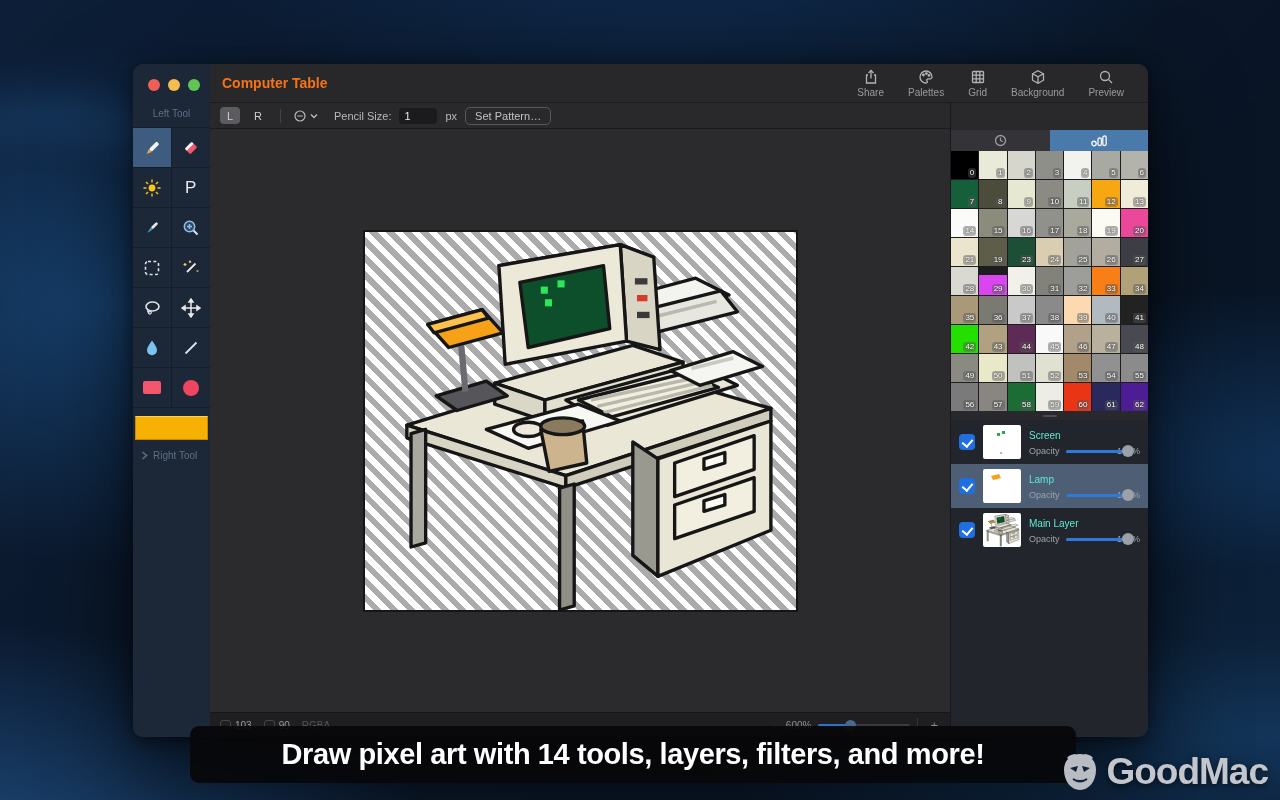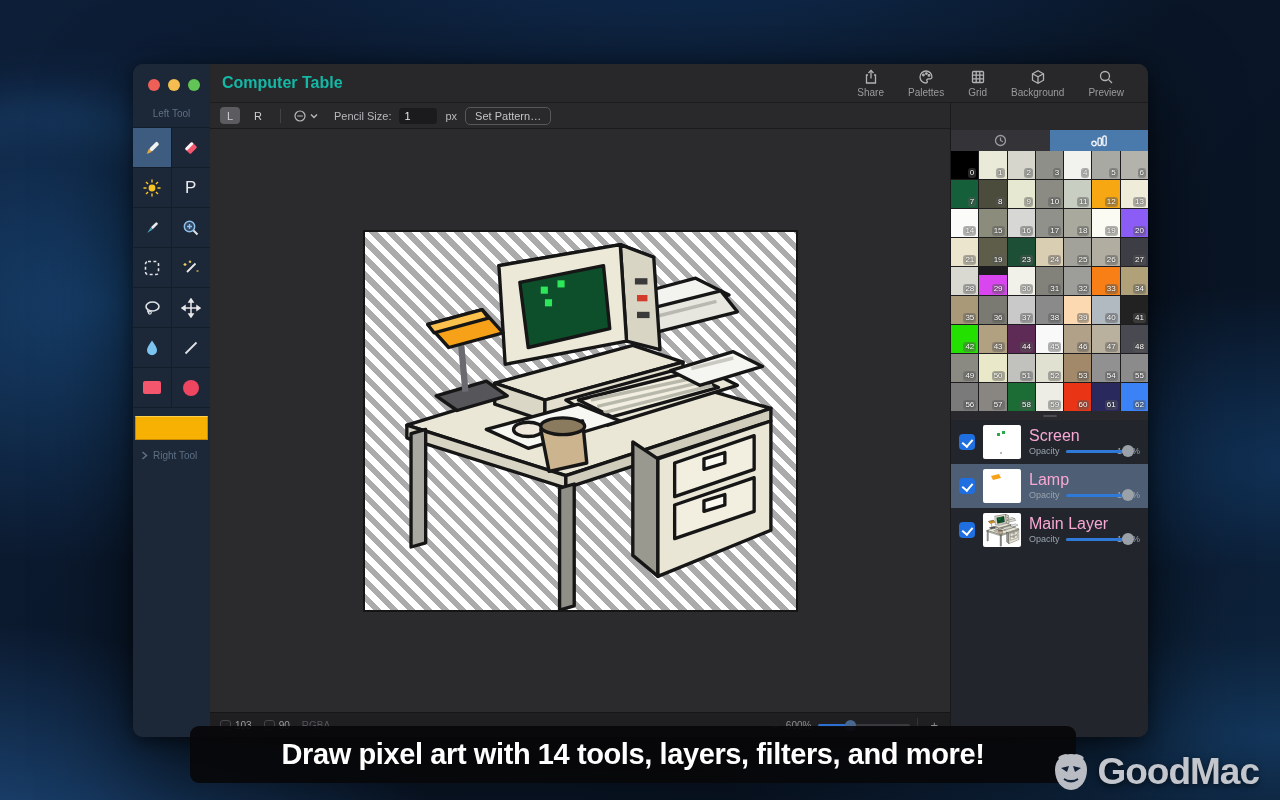--- a/index.html
+++ b/index.html
@@ -35,21 +35,21 @@
   .tool svg { display:block; }
   .tool .p-glyph { color:#e8eaee; font-size:17px; font-weight:400; }
   .shape-rect { width:18px; height:13px; background:#f4566e; border-radius:2px; }
   .shape-ellipse { width:16px; height:16px; background:#ee4560; border-radius:50%; }
   .active-color { margin:8px 2px 0; height:24px; background:#f6b103; border:1px solid #c98a00; border-top-color:#ffd04d; }
   .right-tool { display:flex; align-items:center; gap:5px; padding:10px 0 0 8px; color:#5e7085; font-size:10px; }
 
   
   .main { flex:1; display:flex; flex-direction:column; min-width:0; }
   .titlebar { height:39px; background:#28282a; border-bottom:1px solid #1c1c1e; display:flex; align-items:center; flex:none; }
-  .win-title { color:#14b8a6; font-size:16px; font-weight:700; padding-left:12px; flex:1; }
+  .win-title { color:#f97316; font-size:14px; font-weight:700; padding-left:12px; flex:1; }
   .tb-actions { display:flex; gap:24px; padding-right:24px; }
   .tb-item { display:flex; flex-direction:column; align-items:center; gap:2px; color:#9b9b9f; font-size:10px; cursor:pointer; }
   .tb-item svg { stroke:#b2b2b6; }
 
   .content { flex:1; display:flex; min-height:0; }
   .canvas-col { width:740px; display:flex; flex-direction:column; flex:none; }
 
   
   .options { height:26px; background:#29292b; border-bottom:1px solid #1b1b1d; display:flex; align-items:center; gap:8px; padding:0 10px; font-size:11px; color:#b9b9bd; flex:none; }
   .lr-btn { width:20px; height:17px; display:flex; align-items:center; justify-content:center; border-radius:4px; font-size:11px; color:#cfcfd3; cursor:pointer; }
@@ -90,32 +90,32 @@
   .panel-handle::after { content:""; width:14px; height:2px; background:#4c4c50; border-radius:1px; }
 
   .layers { background:#22262c; flex:1; }
   .layer { display:flex; align-items:center; gap:8px; padding:0 8px; height:44px; cursor:pointer; }
   .layer.selected { background:#4d5e75; }
   .lcheck { width:16px; height:16px; border-radius:4px; background:#1f6fe0; position:relative; flex:none; cursor:pointer; }
   .lcheck::after { content:""; position:absolute; left:4.5px; top:2.5px; width:5px; height:8px; border:solid #fff; border-width:0 2px 2px 0; transform:rotate(40deg); }
   .lthumb { width:38px; height:34px; background:#fff; border-radius:2px; position:relative; overflow:hidden; flex:none; }
   .lthumb svg { width:100%; height:100%; display:block; }
   .linfo { flex:1; min-width:0; }
-  .lname { color:#f9a8d4; font-size:16px; line-height:15px; }
+  .lname { color:#5eead4; font-size:10px; line-height:15px; }
   .lop { display:flex; align-items:center; gap:6px; margin-top:3px; }
   .lop-label { font-size:9px; color:#9aa3ad; }
   .lop-track { position:relative; width:74px; height:3px; background:#3f464e; border-radius:2px; }
   .lop-fill { position:absolute; left:0; top:0; height:3px; width:62px; background:#2f7ad9; border-radius:2px; }
   .lop-thumb { position:absolute; left:56px; top:-4.5px; width:12px; height:12px; border-radius:50%; background:#9ba1a8; }
   .lop-val { font-size:9px; color:#9aa3ad; }
 
   
   .caption { position:absolute; left:190px; top:726px; width:886px; height:57px; background:rgba(8,8,10,.93); border-radius:9px; display:flex; align-items:center; justify-content:center; z-index:20; }
   .caption span { color:#fff; font-size:29px; font-weight:700; letter-spacing:-.4px; white-space:nowrap; }
-  .branding { position:absolute; right:21px; bottom:6px; display:flex; align-items:center; gap:4px; z-index:30; }
+  .branding { position:absolute; right:12px; bottom:6px; display:flex; align-items:center; gap:4px; z-index:30; }
   .branding .btext { color:#c3c7cd; font-size:37px; font-weight:700; letter-spacing:-1px; text-shadow:0 2px 6px rgba(0,0,0,.6); }
 </style>
 </head>
 <body>
 
 <svg width="0" height="0" style="position:absolute">
   <symbol id="artwork" viewBox="0 0 206 180" preserveAspectRatio="none">
     <g stroke="#161616" stroke-width="1.6" stroke-linejoin="round">
 
       <polygon points="20,92 118,62 194,84 96,116" fill="#eae7d7"></polygon>
@@ -471,21 +471,21 @@
             </div>
             <div class="swatch" style="background: rgb(145, 145, 139);">
               <span class="num">17</span>
             </div>
             <div class="swatch" style="background: rgb(169, 169, 157);">
               <span class="num">18</span>
             </div>
             <div class="swatch" style="background: rgb(251, 251, 243); text-align: center;">
               <span class="num">19</span>
             </div>
-            <div class="swatch" style="background: #8b5cf6;">
+            <div class="swatch" style="background: #ec4899;">
               <span class="num">20</span>
             </div>
             <div class="swatch" style="background: rgb(236, 229, 205);">
               <span class="num">21</span>
             </div>
             <div class="swatch" style="background: rgb(93, 93, 74);">
               <span class="num">19</span>
             </div>
             <div class="swatch" style="background: rgb(29, 79, 55);">
               <span class="num">23</span>
@@ -597,21 +597,21 @@
             </div>
             <div class="swatch" style="background: rgb(237, 237, 229);">
               <span class="num">59</span>
             </div>
             <div class="swatch" style="background: rgb(233, 53, 21);">
               <span class="num">60</span>
             </div>
             <div class="swatch" style="background: rgb(41, 41, 93);">
               <span class="num">61</span>
             </div>
-            <div class="swatch" style="background: #3b82f6;">
+            <div class="swatch" style="background: #4c1d95;">
               <span class="num">62</span>
             </div>
           </div>
         <div class="panel-handle"></div>
 
         <div class="layers">
           <div class="layer">
             <div class="lcheck"></div>
             <div class="lthumb">
               <svg>

